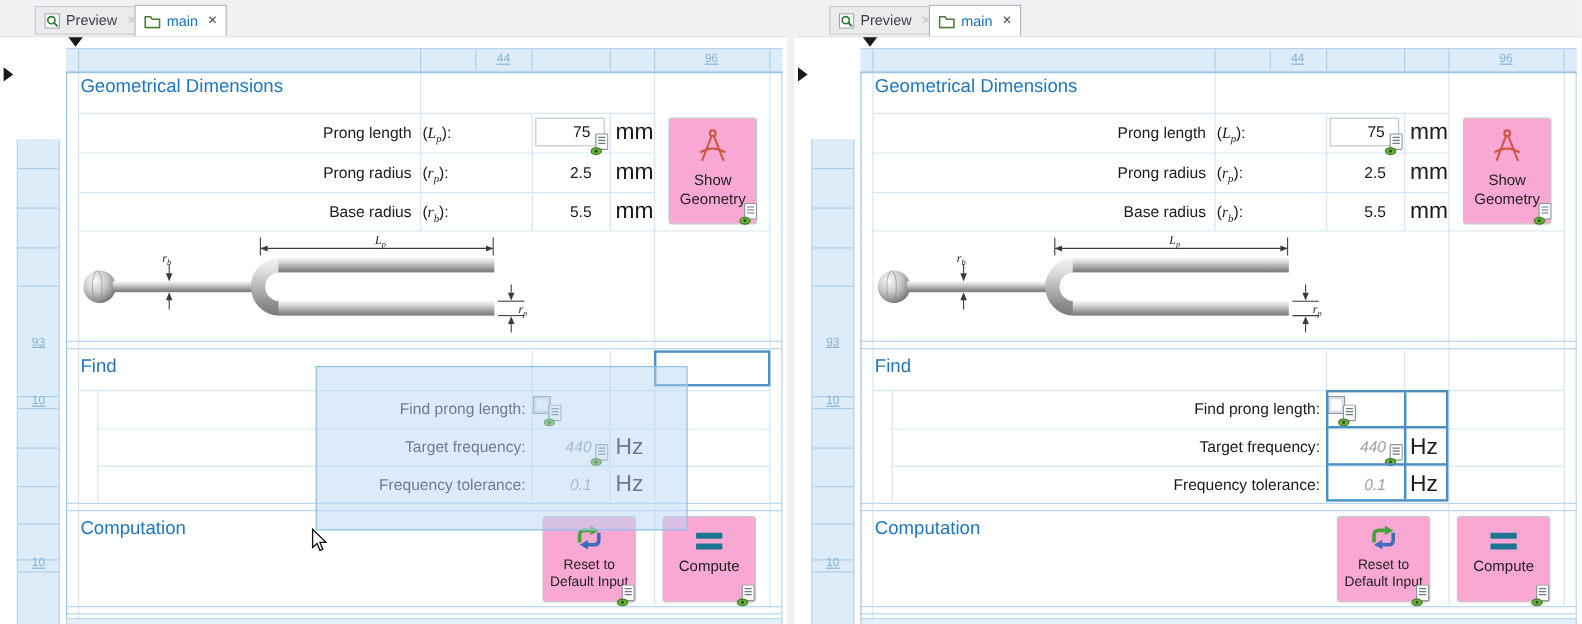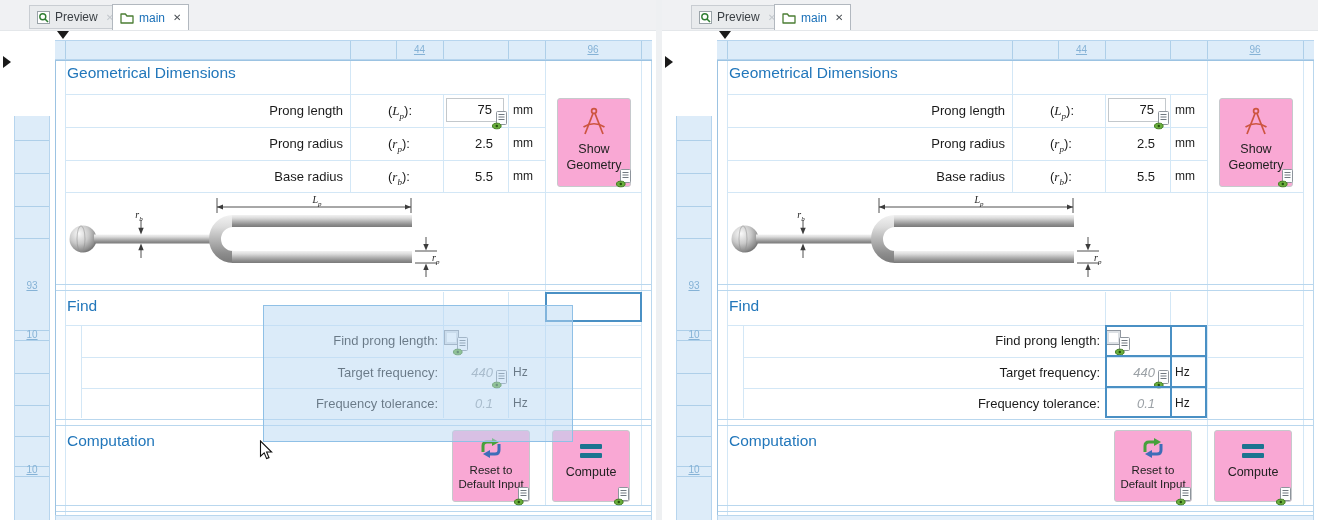--- a/index.html
+++ b/index.html
@@ -20,27 +20,27 @@
   
   .ruler-top{position:absolute;left:55px;top:40px;width:597px;height:20px;background:#ddecf9;border-top:1px solid #b7d5ee;border-bottom:1px solid #b7d5ee;box-sizing:border-box;z-index:2;}
   .ruler-left{position:absolute;left:14px;top:68px;width:36px;height:452px;background:#ddecf9;border-left:1px solid #b7d5ee;border-right:1px solid #b7d5ee;box-sizing:border-box;z-index:2;margin-top:48px;}
   .rlab{position:absolute;font-size:10px;color:#85b2d6;text-align:center;text-decoration:underline;}
   
   .grid{position:absolute;left:0;top:0;z-index:1;pointer-events:none;}
   
   .hd{position:absolute;font-size:15.5px;color:#2277bb;z-index:3;}
   .flabel{position:absolute;left:65px;width:278px;text-align:right;height:33px;line-height:33px;font-size:13px;color:#1b1b1b;z-index:3;}
   .flabel2{position:absolute;left:160px;width:278px;text-align:right;height:31px;line-height:31px;font-size:13px;color:#1b1b1b;z-index:3;}
-  .fsym{position:absolute;left:352px;width:88px;height:33px;line-height:33px;font-size:13px;color:#1b1b1b;z-index:3;margin-left:36px;}
+  .fsym{position:absolute;left:352px;width:88px;height:33px;line-height:33px;font-size:13px;color:#1b1b1b;z-index:3;}
   .fsym .it{font-family:"Liberation Serif","DejaVu Serif",serif;font-style:italic;}
   .fsym sub{font-size:9px;font-family:"Liberation Serif","DejaVu Serif",serif;font-style:italic;}
   .inputbox{position:absolute;left:446px;width:58px;height:24px;border:1px solid #c3c8cc;background:#fff;text-align:right;line-height:22px;padding-right:11px;box-sizing:border-box;font-size:13px;color:#1b1b1b;z-index:3;}
   .fval{position:absolute;left:443px;width:50px;text-align:right;height:33px;line-height:33px;font-size:13px;color:#1b1b1b;z-index:3;}
   .fval.g{color:#9ba1a6;height:31px;line-height:31px;font-style:italic;}
-  .funit{position:absolute;left:513px;height:33px;line-height:33px;font-size:12px;color:#1b1b1b;z-index:3;}
+  .funit{position:absolute;left:513px;height:33px;line-height:33px;font-size:19px;color:#1b1b1b;z-index:3;}
   .funit.f{height:31px;line-height:31px;}
   .chk{position:absolute;left:444px;top:330px;width:13px;height:13px;border:1px solid #9097a0;background:#fff;box-shadow:inset 0 0 0 2px #dde1e5;z-index:3;}
   
   .btnbig{position:absolute;background:#f9a8d4;border:1px solid #c6c9cc;border-radius:3px;text-align:center;color:#222;box-sizing:border-box;z-index:3;}
   .btxt{font-size:12.5px;line-height:16px;}
   .btxt.sm{font-size:11.5px;line-height:14px;}
   .eq{width:22px;height:14px;margin:13px auto 6px;}
   .eq div{height:5px;background:#1b7490;margin-bottom:4px;border-radius:1px;}
   .badge{position:absolute;z-index:4;}
   

